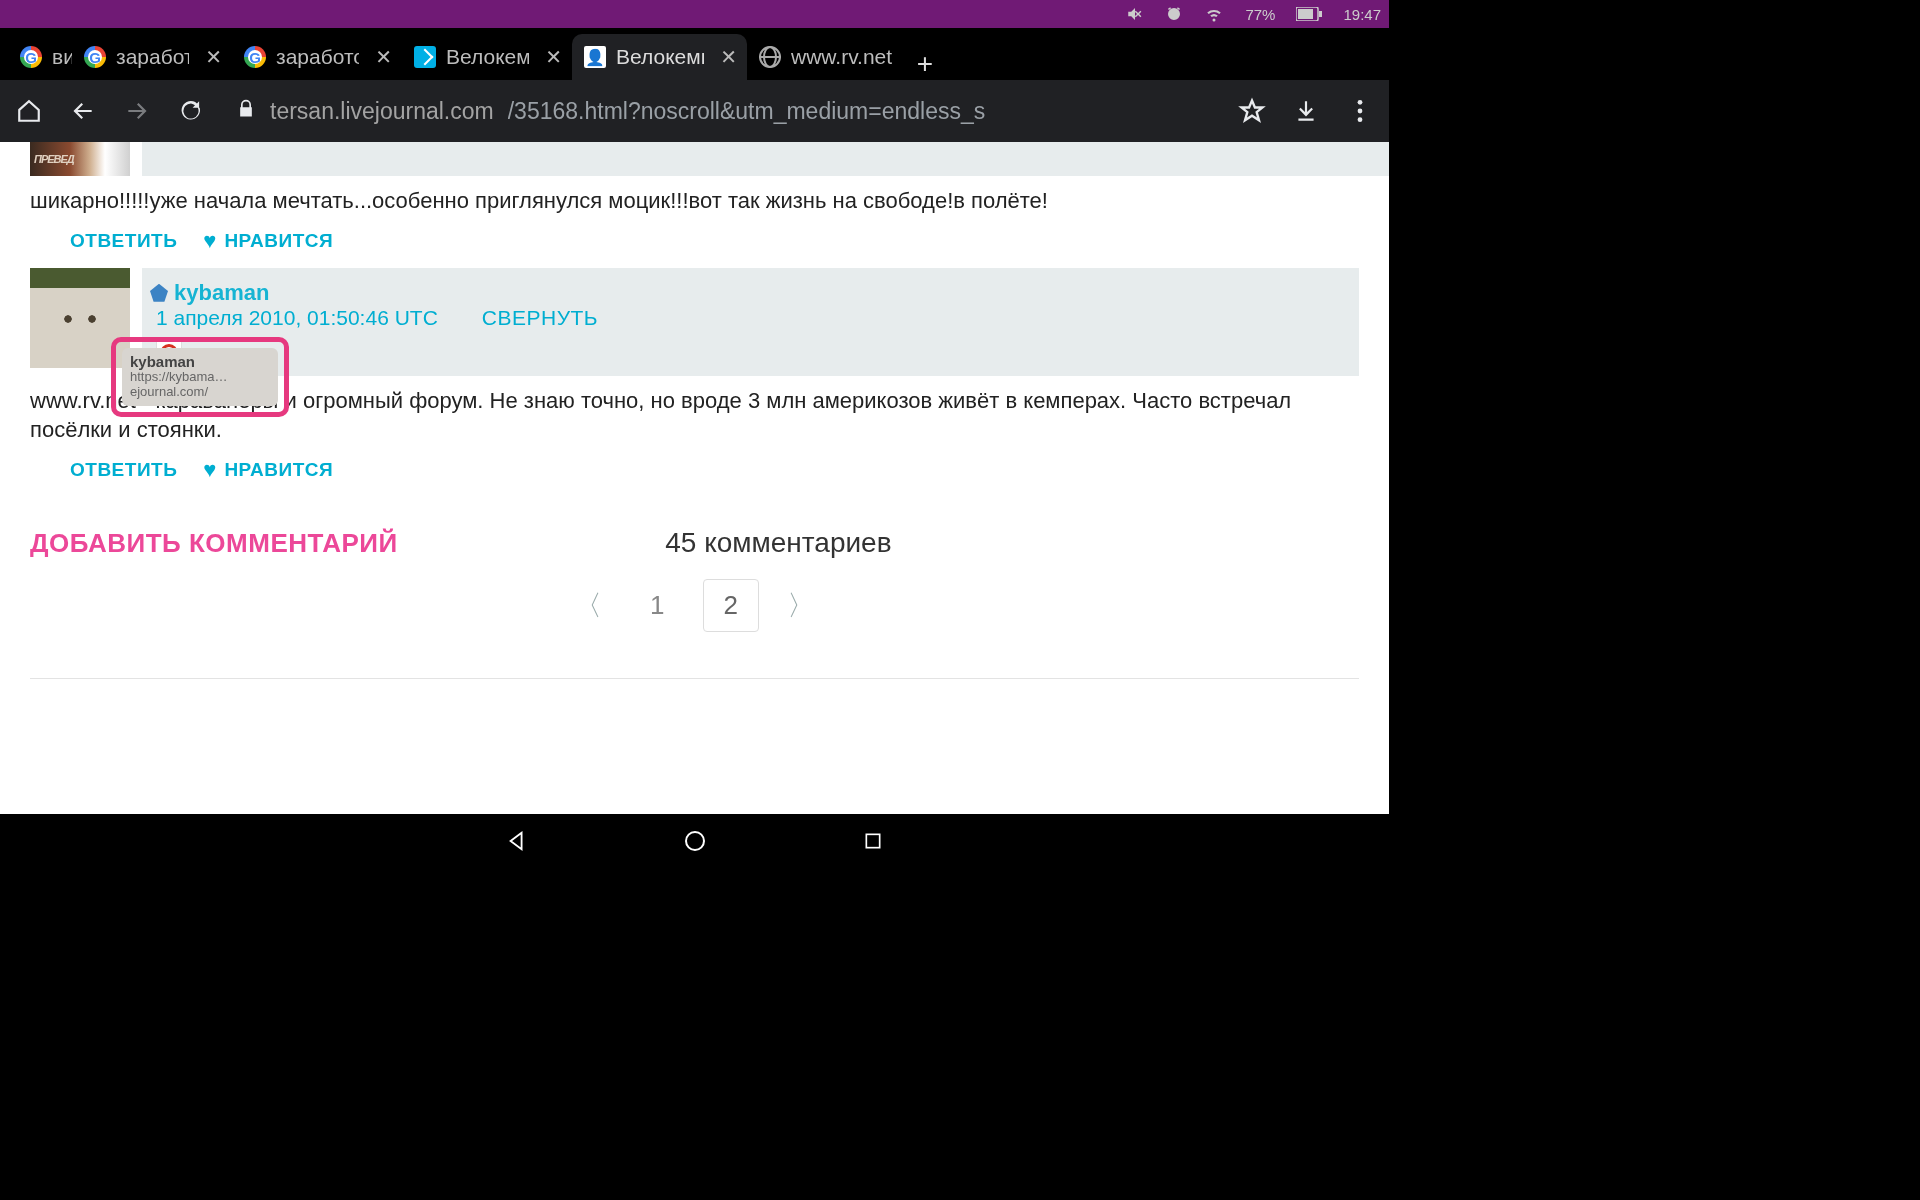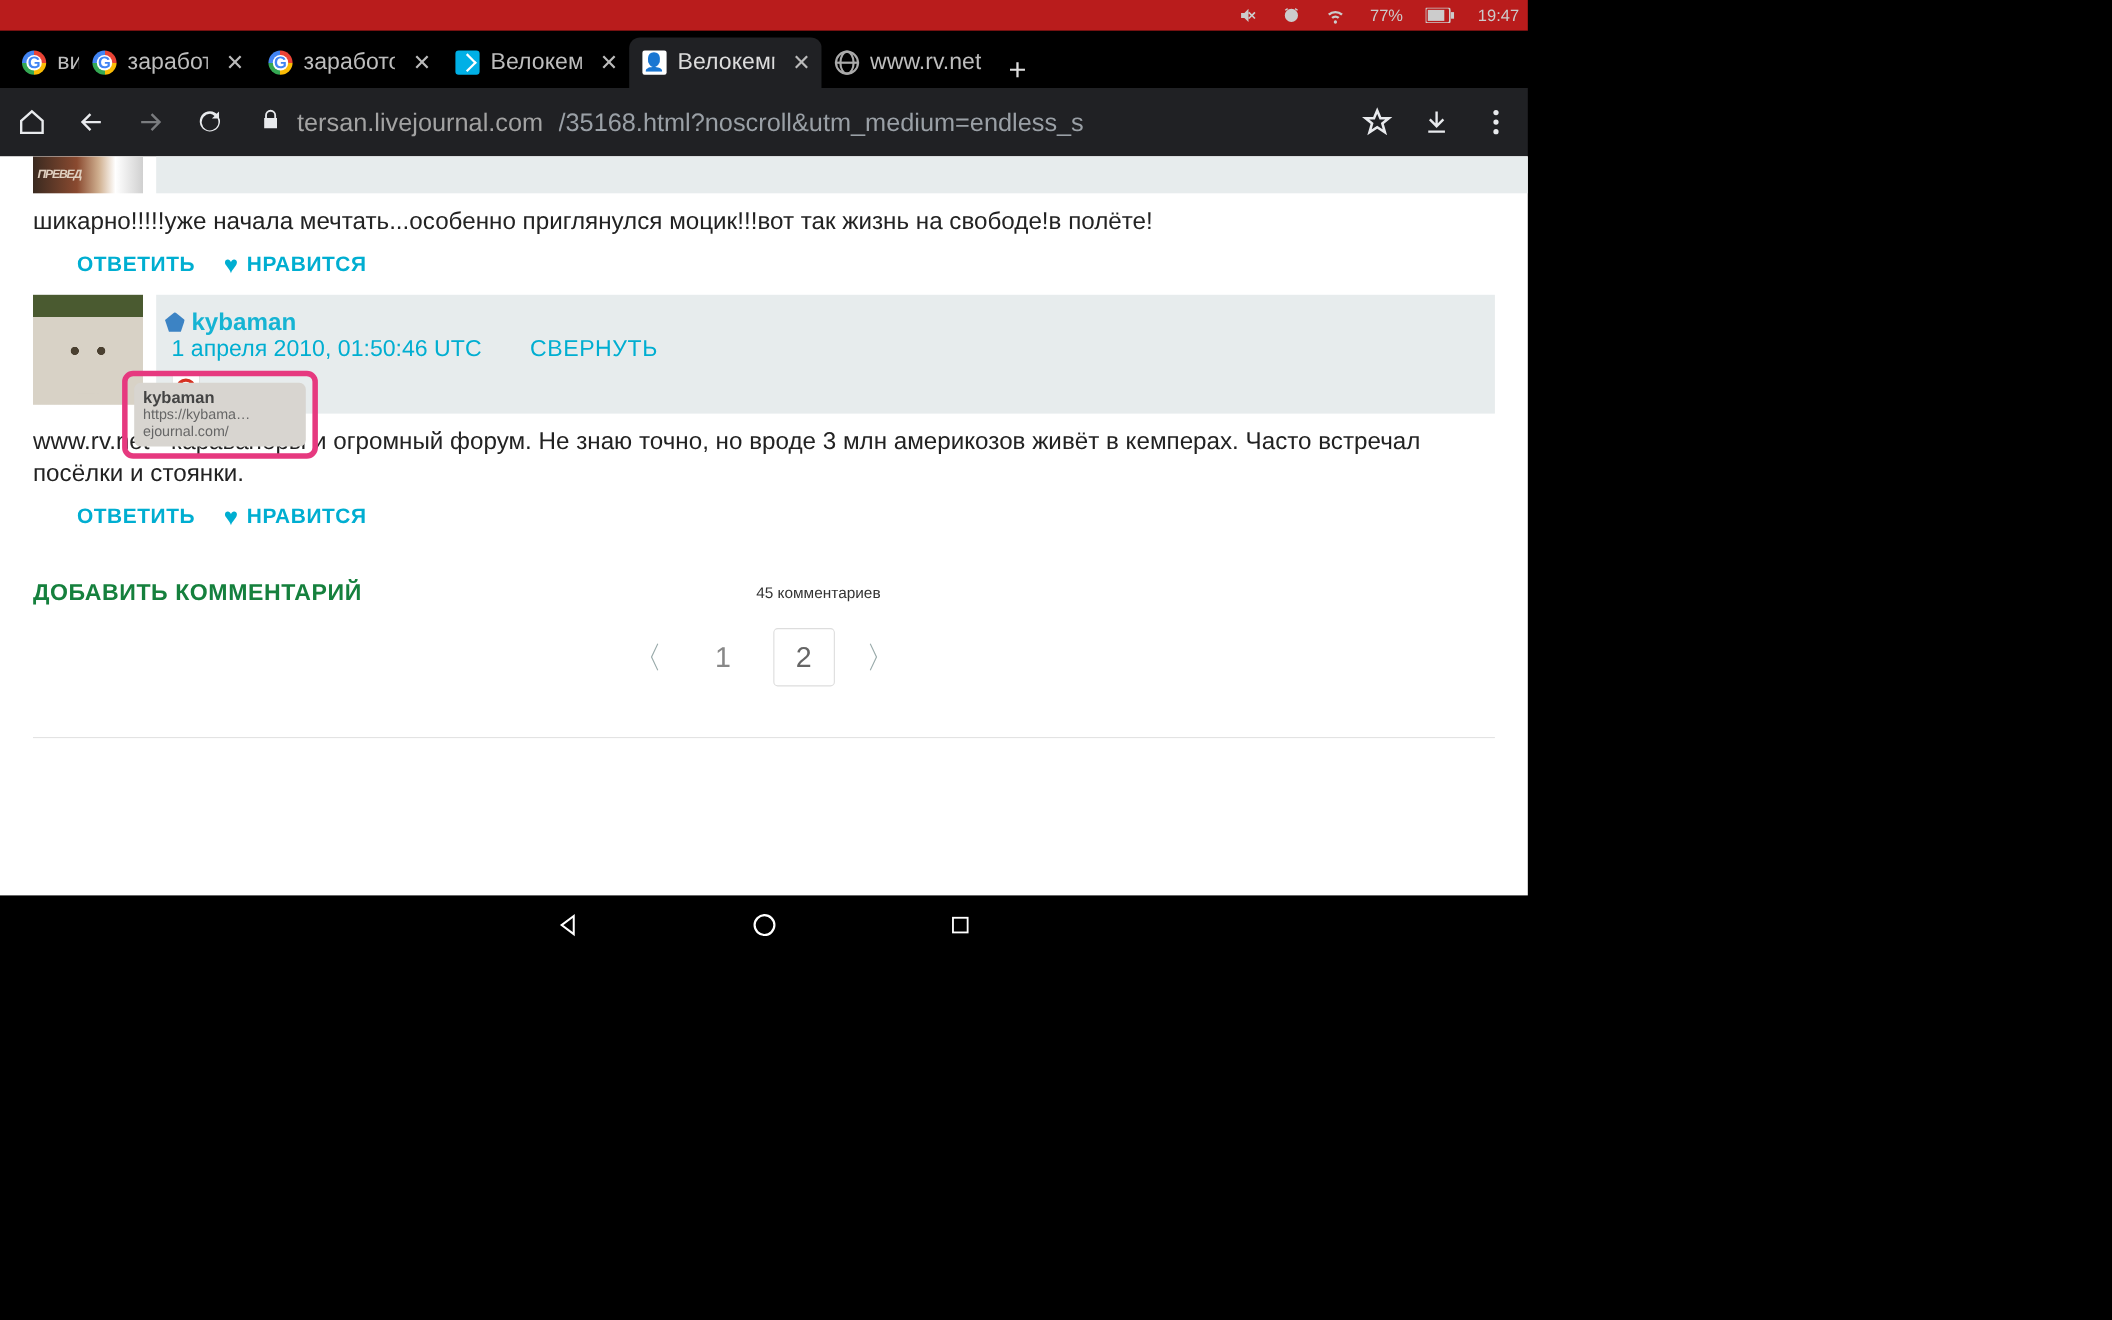--- a/index.html
+++ b/index.html
@@ -8,21 +8,21 @@
     background: #000;
     width: 1389px;
     height: 868px;
     overflow: hidden;
     position: relative;
   }
 
   
   .status-bar {
     height: 28px;
-    background: #b91c1c;
+    background: #701a75;
     display: flex;
     justify-content: flex-end;
     align-items: center;
     padding-right: 8px;
     gap: 21px;
     color: #ccc;
     font-size: 15px;
   }
   .status-bar svg { fill: #ccc; }
 
@@ -205,22 +205,22 @@
     position:absolute; left:8px; top:12px; color:#00aed1; font-size:22px; font-weight:700;
     display:flex;align-items:center;gap:6px;opacity:0.9;
   }
   .lj-user-icon{width:18px;height:18px;background:#2a78c0;clip-path:polygon(50% 0,100% 40%,80% 100%,20% 100%,0 40%);}
 
   
   .footer-row {
     display:flex; justify-content:space-between; align-items:center;
     padding: 30px 30px 10px;
   }
-  .add-comment { color:#15803d; font-size:21px; font-weight:700; letter-spacing:0.5px;}
-  .count { color:#333; font-size:14px; }
+  .add-comment { color:#ec4899; font-size:26px; font-weight:700; letter-spacing:0.5px;}
+  .count { color:#333; font-size:28px; }
 
   .pager { display:flex; gap:18px; justify-content:center; align-items:center; padding:10px 0 30px;}
   .pager .chev { color:#9aa; font-size:28px; padding:6px 10px; }
   .pager .num { color:#888; font-size:26px; padding:10px 20px; }
   .pager .num.current { border:1px solid #ddd; border-radius:4px; color:#666; }
 
   .hr { border:none; border-top:1px solid #e3e3e3; margin: 16px 30px 0; }
 
   
   .navbar {

